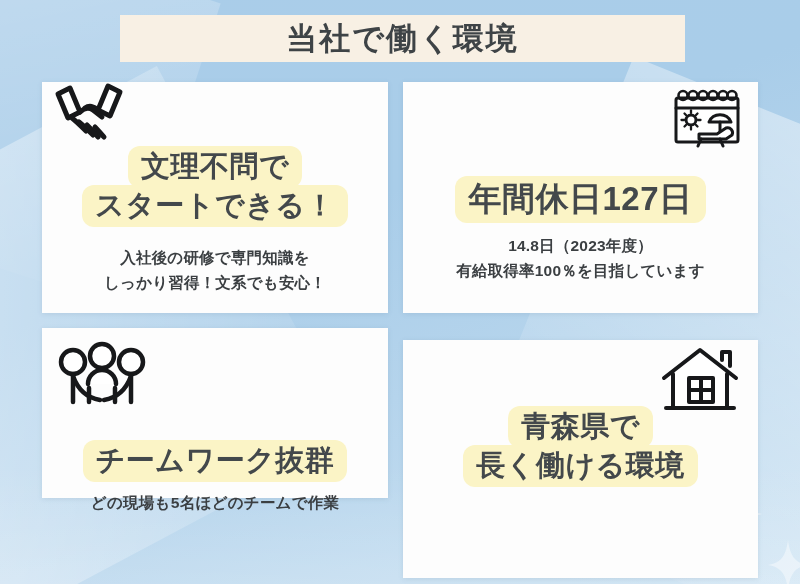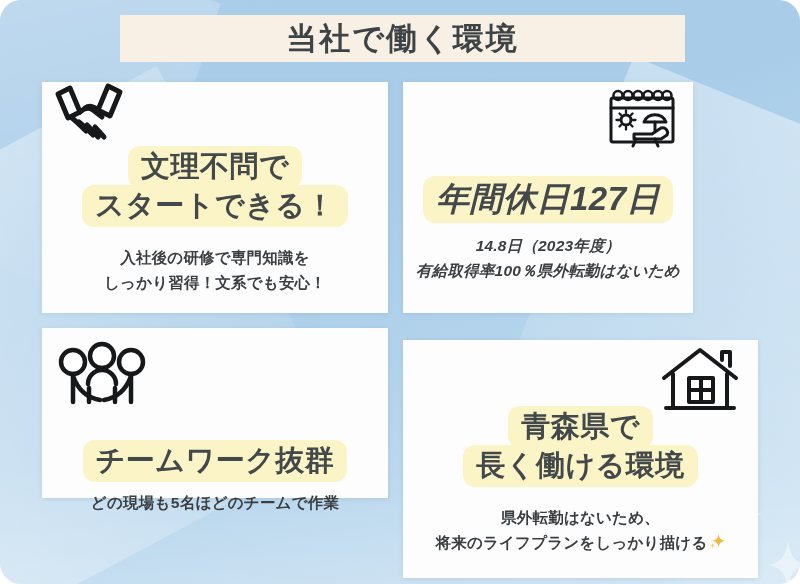--- a/index.html
+++ b/index.html
@@ -11,21 +11,20 @@
     height: 584px;
     overflow: hidden;
     font-family: "Liberation Sans", "DejaVu Sans", sans-serif;
   }
   #slide {
     position: relative;
     width: 800px;
     height: 584px;
     background: linear-gradient(160deg, #aacde9 0%, #a9cde9 38%, #b5d4ec 62%, #cde3f3 100%);
     overflow: hidden;
-    border-radius: 21px;
   }
   
   .bg-shape {
     position: absolute;
     pointer-events: none;
   }
   .bg-wedge-left {
     left: -140px;
     top: 140px;
     width: 420px;
@@ -85,21 +84,21 @@
   }
 
   
   .card {
     position: absolute;
     background: #fdfdfd;
     box-shadow: 0 1px 5px rgba(70,100,130,0.13);
     overflow: visible;
   }
   #card-0 { left: 42px;  top: 82px;  width: 346px; height: 231px; }
-  #card-1 { left: 403px; top: 82px;  width: 290px; height: 231px; font-style: italic; }
+  #card-1 { left: 403px; top: 82px;  width: 355px; height: 231px; }
   #card-2 { left: 42px;  top: 328px; width: 346px; height: 170px; }
   #card-3 { left: 403px; top: 340px; width: 355px; height: 238px; }
 
   .card-icon {
     position: absolute;
     z-index: 3;
   }
   .card-icon svg { display: block; }
 
   .card-body {
@@ -246,21 +245,21 @@
       </svg>
     </div>
     <div class="card-body headline-wrap">
       <p class="headline big">
         <span class="hl">年間休日127日</span>
       </p>
     </div>
     <div class="card-body sub-wrap">
       <p class="subtext">
         <span class="line">14.8日（2023年度）</span>
-        <span class="line">有給取得率100％県外転勤はないため</span>
+        <span class="line">有給取得率100％を目指しています</span>
       </p>
     </div>
   </div>
 
   <div class="card" id="card-2">
     <div class="card-icon">
       <svg width="92" height="72" viewBox="0 0 92 72">
         <g fill="none" stroke="#17181a" stroke-width="4.5" stroke-linecap="round" stroke-linejoin="round">
           <circle cx="46" cy="20" r="12" fill="#ffffff"></circle>
           <path d="M32 48 a14 14 0 0 1 28 0" fill="#ffffff"></path>
@@ -300,24 +299,15 @@
           <line x1="6" y1="64" x2="74" y2="64"></line>
         </g>
       </svg>
     </div>
     <div class="card-body headline-wrap">
       <p class="headline">
         <span class="hl">青森県で</span><br>
         <span class="hl">長く働ける環境</span>
       </p>
     </div>
-    <div class="card-body sub-wrap">
-      <p class="subtext">
-        <span class="line">県外転勤はないため、</span>
-        <span class="line"><span>将来のライフプランをしっかり描ける</span><span class="sparkle-inline"><svg width="17" height="17" viewBox="0 0 17 17">
-                <path d="M9.6 1 C10.3 5.6 11.8 7.1 16.4 7.8 C11.8 8.5 10.3 10 9.6 14.6 C8.9 10 7.4 8.5 2.8 7.8 C7.4 7.1 8.9 5.6 9.6 1 Z" fill="#f5b740"></path>
-                <path d="M3.6 9.4 C3.9 11.6 4.6 12.3 6.8 12.6 C4.6 12.9 3.9 13.6 3.6 15.8 C3.3 13.6 2.6 12.9 0.4 12.6 C2.6 12.3 3.3 11.6 3.6 9.4 Z" fill="#f8cf72"></path>
-              </svg></span></span>
-      </p>
-    </div>
   </div>
 
 </div>
 
 </body></html>

